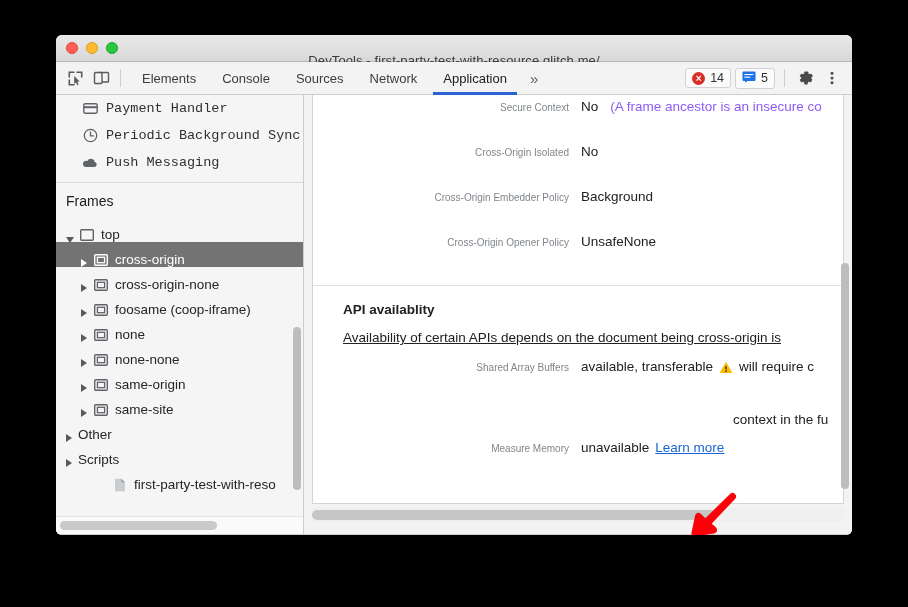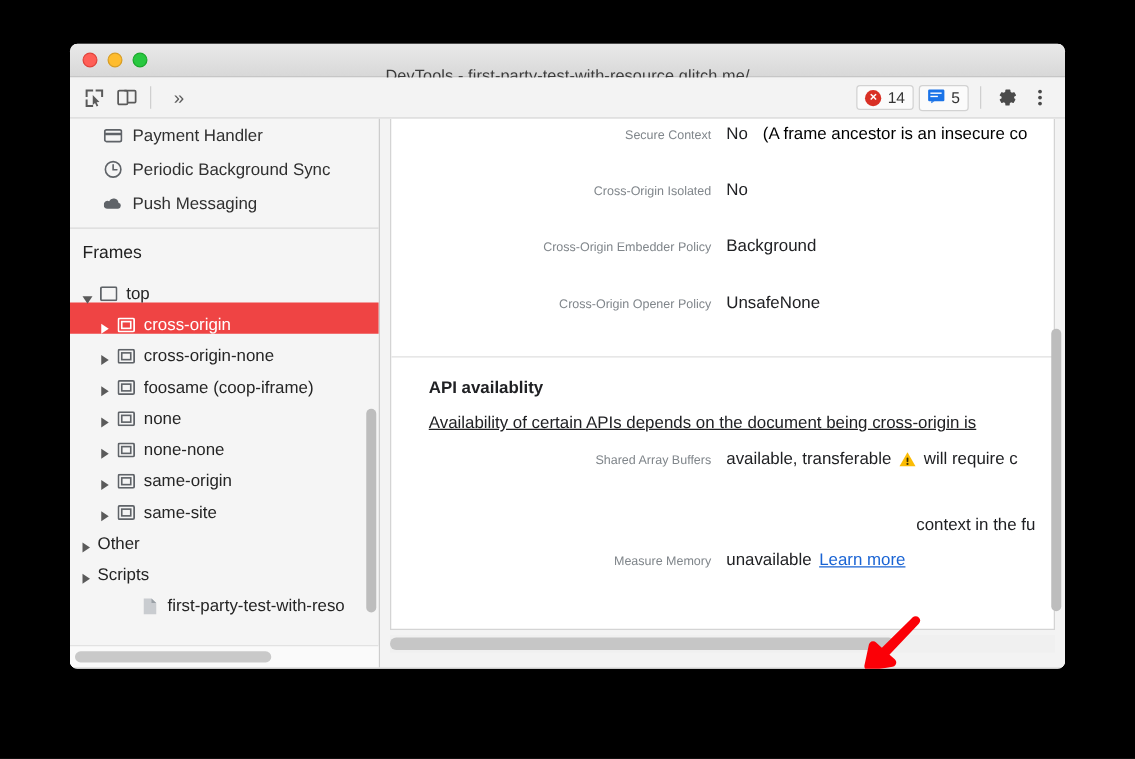--- a/index.html
+++ b/index.html
@@ -120,38 +120,39 @@
     position: absolute; inset: 0 0 18px 0;
     overflow: hidden;
   }
   .side-group { padding-top: 0; }
   .side-row {
     display: flex; align-items: center;
     height: 27px;
     padding-left: 26px;
     font-size: 13.5px; color: #303030;
     white-space: nowrap;
+    font-family: Liberation Mono, monospace;
   }
   .side-row .ic {
     width: 17px; height: 17px; margin-right: 7px;
     display: flex; align-items: center; justify-content: center;
     color: #5f6368; flex: none;
   }
   .divider { height: 1px; background: #d9d9d9; margin: 6px 0 4px; }
   .section-title {
     font-size: 14px; color: #202020;
     padding: 6px 0 8px 10px;
   }
   .tree-row {
     display: flex; align-items: flex-end;
     height: 25px;
     font-size: 13.5px; color: #252525;
     white-space: nowrap;
   }
-  .tree-row.selected { background: #ef4444; color: #fff; }
+  .tree-row.selected { background: #737373; color: #fff; }
   .tree-row.selected .tw { border-left-color: #fff; }
   .tree-row.selected .frame-ic { color: #fff; }
   .tw {
     width: 0; height: 0; flex: none;
     border-top: 4.5px solid transparent;
     border-bottom: 4.5px solid transparent;
     border-left: 6px solid #5a5a5a;
     margin-right: 6px;
   }
   .tw.open {
@@ -214,21 +215,21 @@
   .kv .k {
     width: 268px; flex: none;
     text-align: right;
     font-size: 10px; color: #80868b;
     padding-right: 12px;
   }
   .kv .v {
     font-size: 13.5px; color: #202124;
     display: flex; align-items: center; gap: 6px;
   }
-  .v .note { color: #000000; margin-left: 6px; }
+  .v .note { color: #8b5cf6; margin-left: 6px; }
   .sec-divider {
     height: 1px; background: #e0e0e0;
     margin: 6px 0 0 0;
   }
   .sec-head {
     font-size: 13.5px; font-weight: bold; color: #202124;
     padding: 16px 0 0 30px;
   }
   .sec-desc {
     font-size: 13.5px; color: #202124;
@@ -311,20 +312,27 @@
 
     <div class="tool-icon">
       <svg width="17" height="17" viewBox="0 0 17 17">
         <rect x="1.5" y="2.5" width="7.5" height="11" rx="1" fill="none" stroke="currentColor" stroke-width="1.4"></rect>
         <path d="M6.5 2.5h8.2a.8.8 0 01.8.8v7.9a.8.8 0 01-.8.8H9" fill="none" stroke="currentColor" stroke-width="1.4"></path>
       </svg>
     </div>
 
     <div class="tb-sep"></div>
 
+    <div class="tabs">
+      <div class="tab">Elements</div>
+      <div class="tab">Console</div>
+      <div class="tab">Sources</div>
+      <div class="tab">Network</div>
+      <div class="tab active">Application</div>
+    </div>
 
     <div class="more-tabs">»</div>
 
     <div class="tb-right">
       <div class="counter">
         <span class="err-dot">×</span>
         <span>14</span>
       </div>
       <div class="counter">
         <span>

